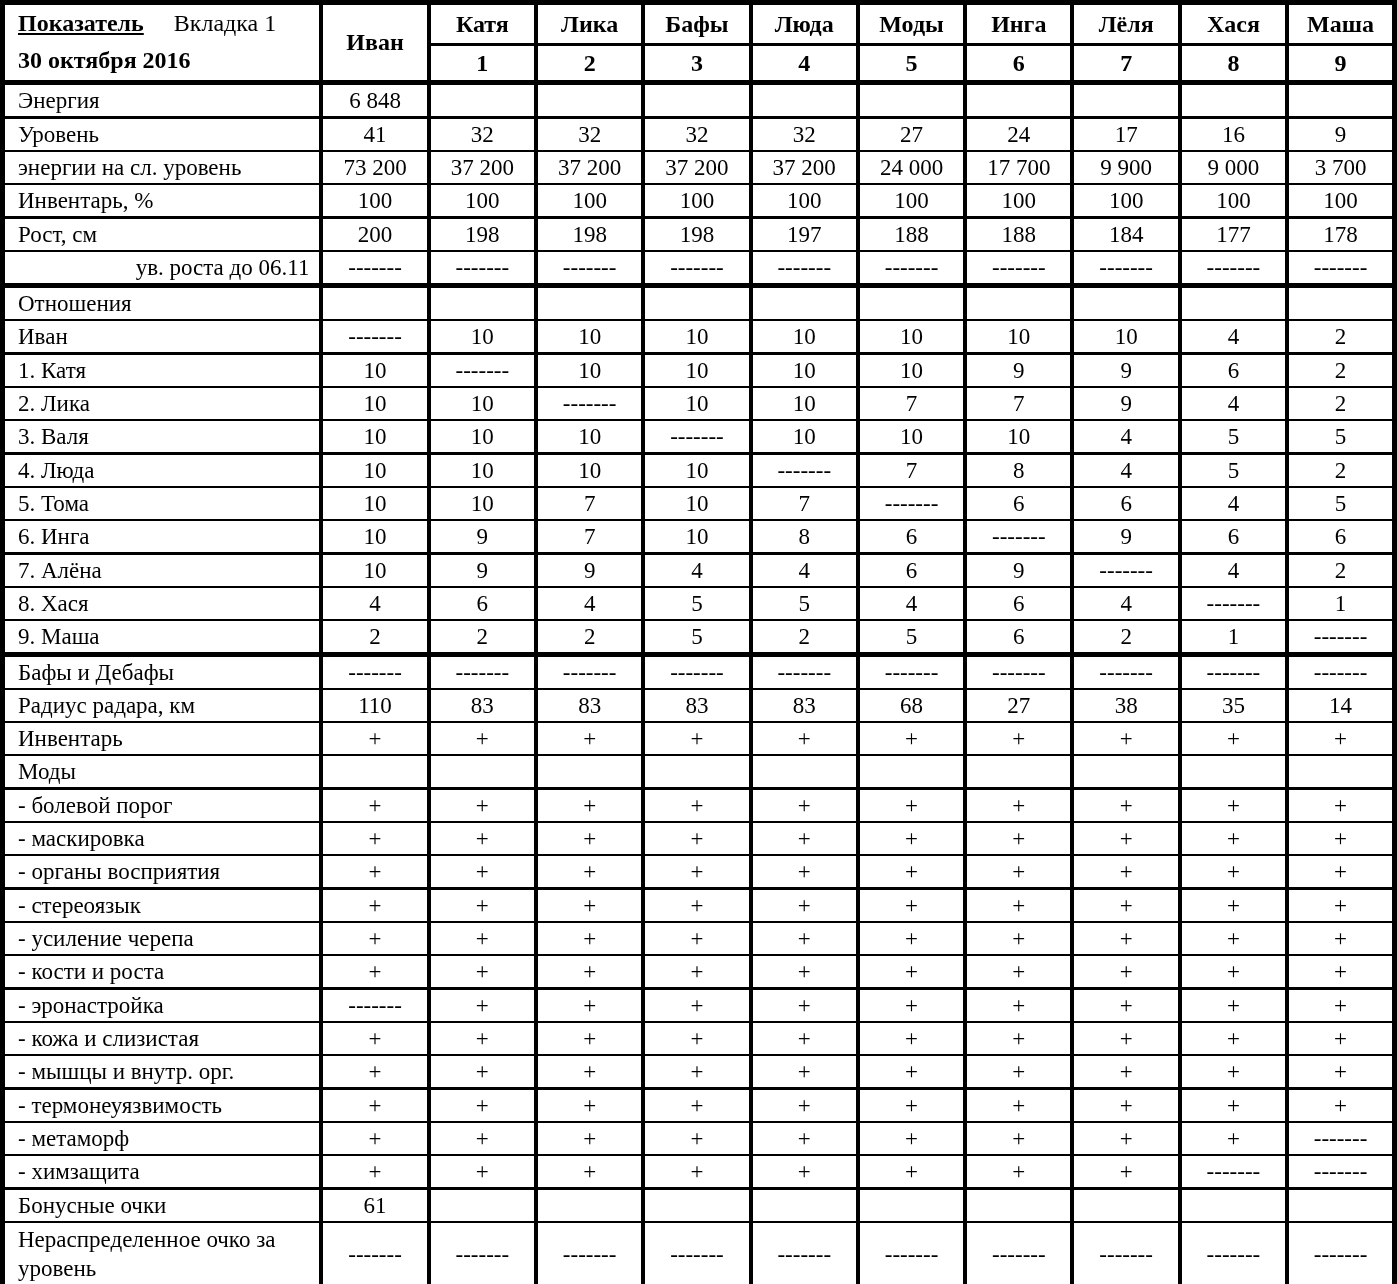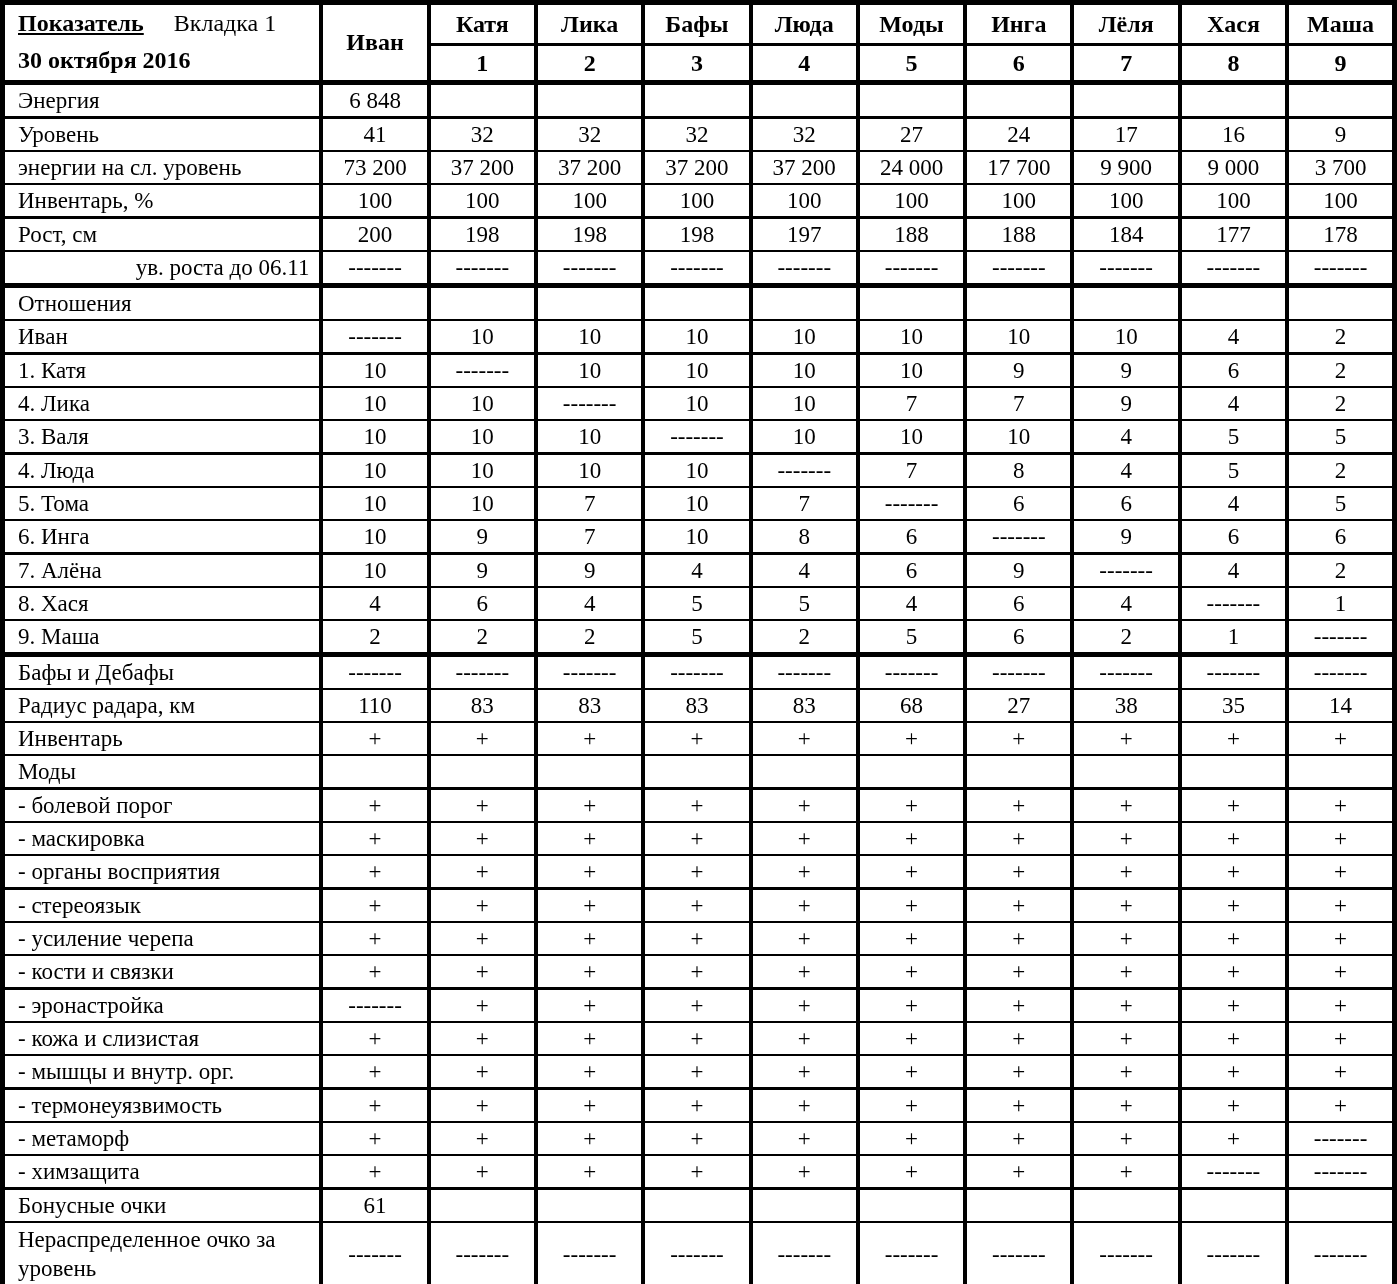--- a/index.html
+++ b/index.html
@@ -223,21 +223,21 @@
         <td class="val">10</td>
         <td class="val">10</td>
         <td class="val">10</td>
         <td class="val">10</td>
         <td class="val">9</td>
         <td class="val">9</td>
         <td class="val">6</td>
         <td class="val">2</td>
       </tr>
       <tr>
-        <td class="label">4. Лика</td>
+        <td class="label">2. Лика</td>
         <td class="val">10</td>
         <td class="val">10</td>
         <td class="val">-------</td>
         <td class="val">10</td>
         <td class="val">10</td>
         <td class="val">7</td>
         <td class="val">7</td>
         <td class="val">9</td>
         <td class="val">4</td>
         <td class="val">2</td>
@@ -444,21 +444,21 @@
         <td class="val">+</td>
         <td class="val">+</td>
         <td class="val">+</td>
         <td class="val">+</td>
         <td class="val">+</td>
         <td class="val">+</td>
         <td class="val">+</td>
         <td class="val">+</td>
       </tr>
       <tr class="group">
-        <td class="label">- кости и связки</td>
+        <td class="label">- кости и роста</td>
         <td class="val">+</td>
         <td class="val">+</td>
         <td class="val">+</td>
         <td class="val">+</td>
         <td class="val">+</td>
         <td class="val">+</td>
         <td class="val">+</td>
         <td class="val">+</td>
         <td class="val">+</td>
         <td class="val">+</td>

